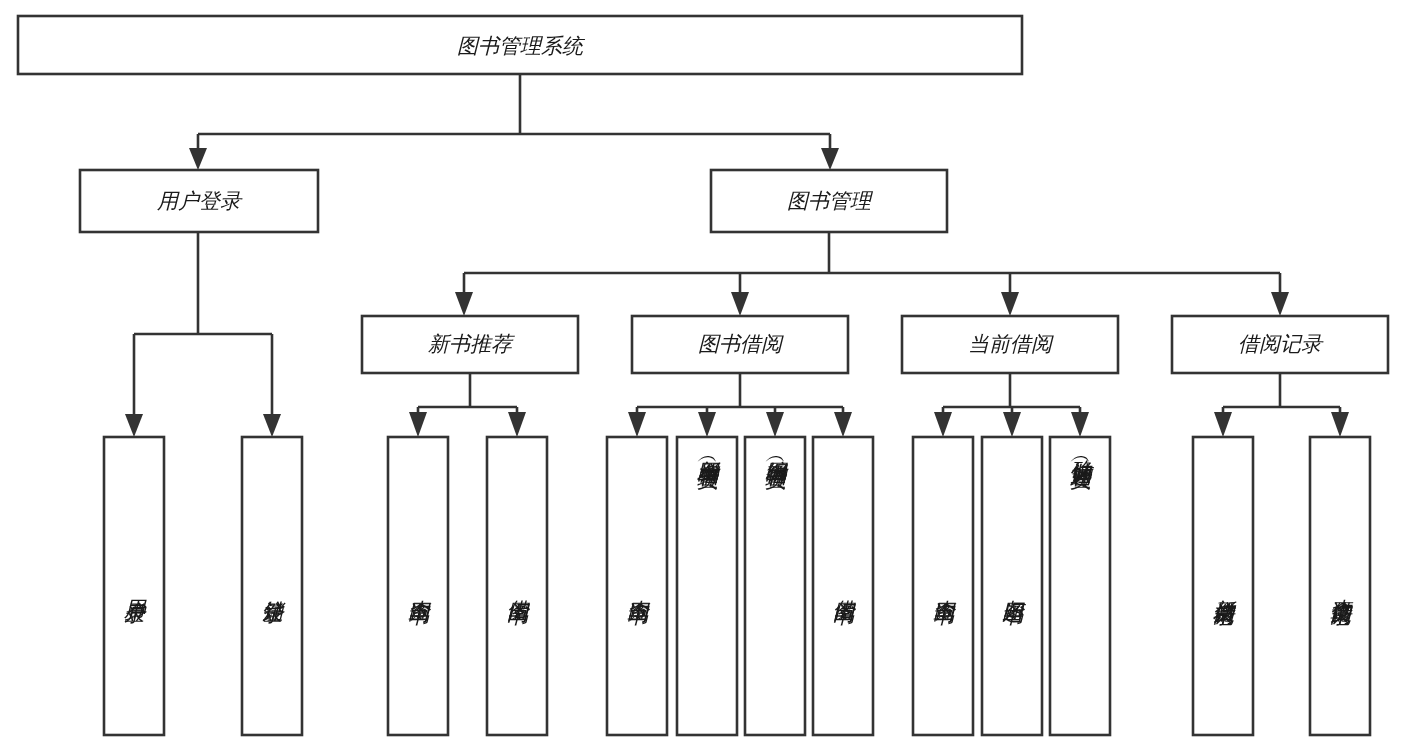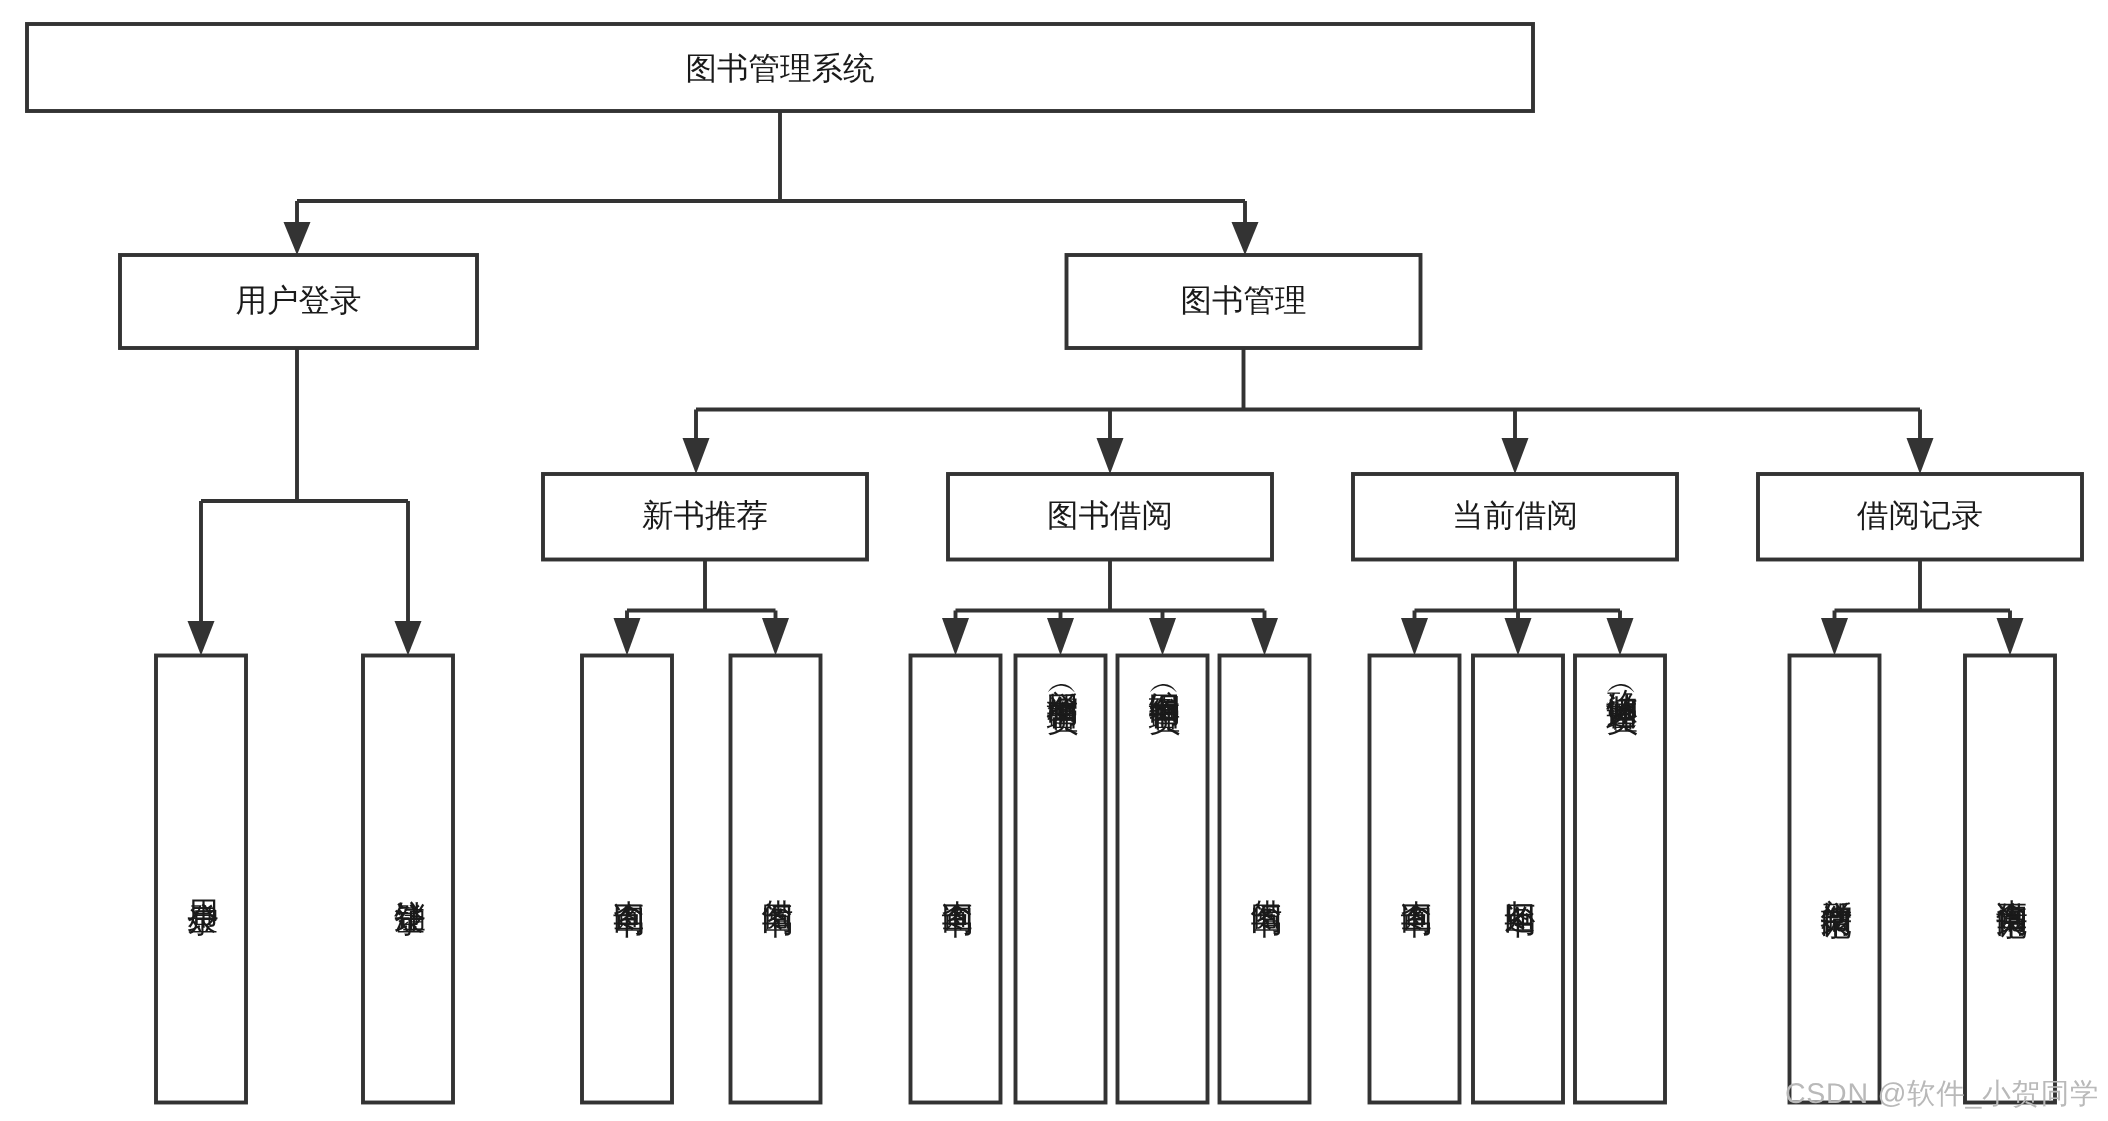--- a/index.html
+++ b/index.html
@@ -11,20 +11,21 @@
     width: 1405px;
     height: 747px;
     font-family: "Liberation Sans", "DejaVu Sans", sans-serif;
     overflow: hidden;
     position: relative;
   }
   #diagram-root {
     position: relative;
     width: 1405px;
     height: 528px;
+    font-style: italic;
   }
   svg.diagram-svg {
     position: absolute;
     top: 0;
     left: 0;
     width: 1405px;
     height: 747px;
   }
   .node-box {
     fill: #ffffff;
@@ -237,15 +238,14 @@
   <div class="leaf-label-wrap" style="left:1050px;top:437px;width:60px;height:298px;align-items:flex-start;">
     <span class="leaf-label" style="padding-top:6px;">确认归还（管理员）</span>
   </div>
   <div class="leaf-label-wrap" style="left:1193px;top:437px;width:60px;height:298px;">
     <span class="leaf-label">新增借阅记录</span>
   </div>
   <div class="leaf-label-wrap" style="left:1310px;top:437px;width:60px;height:298px;">
     <span class="leaf-label">查询借阅记录</span>
   </div>
 
-  <div class="watermark" style="left:1190px;top:716px;">CSDN @软件_小贺同学</div>
 
 </div>
 
 </body></html>

